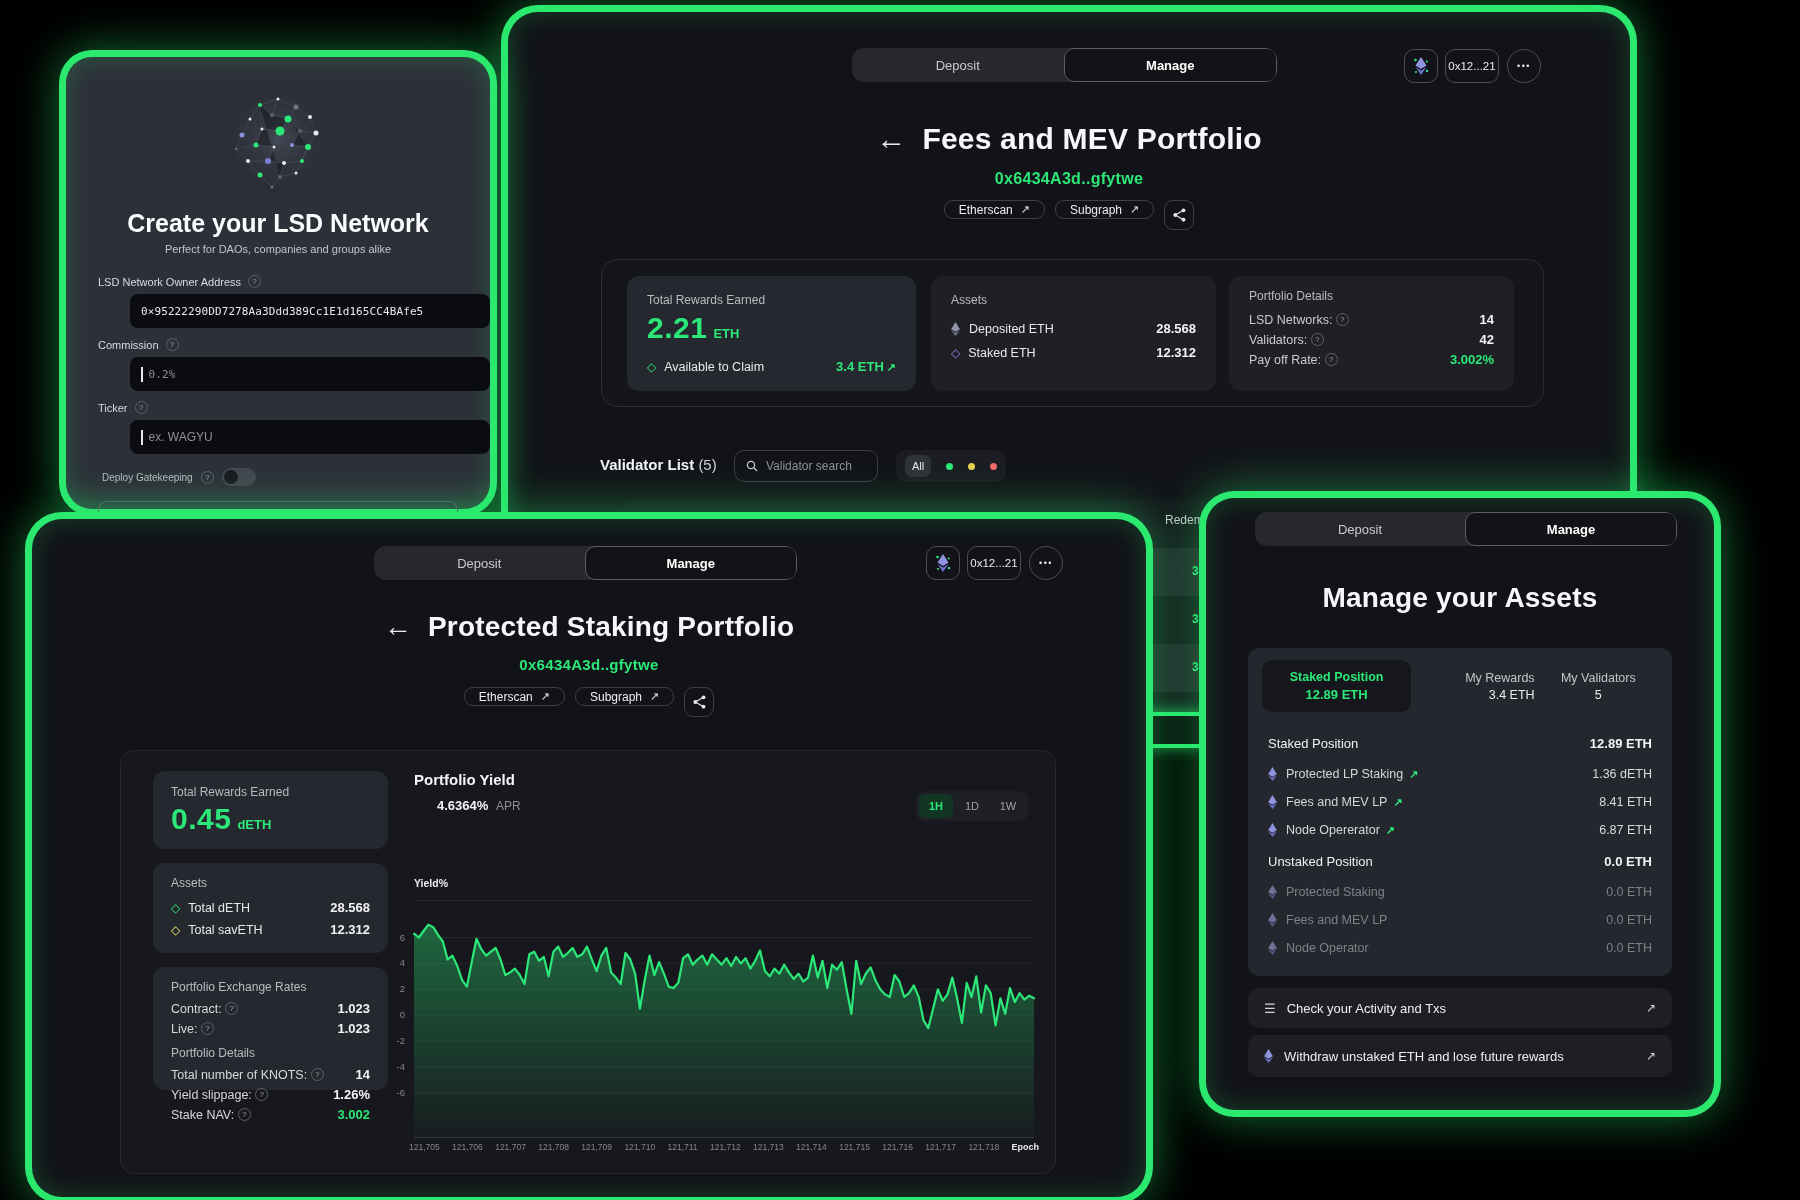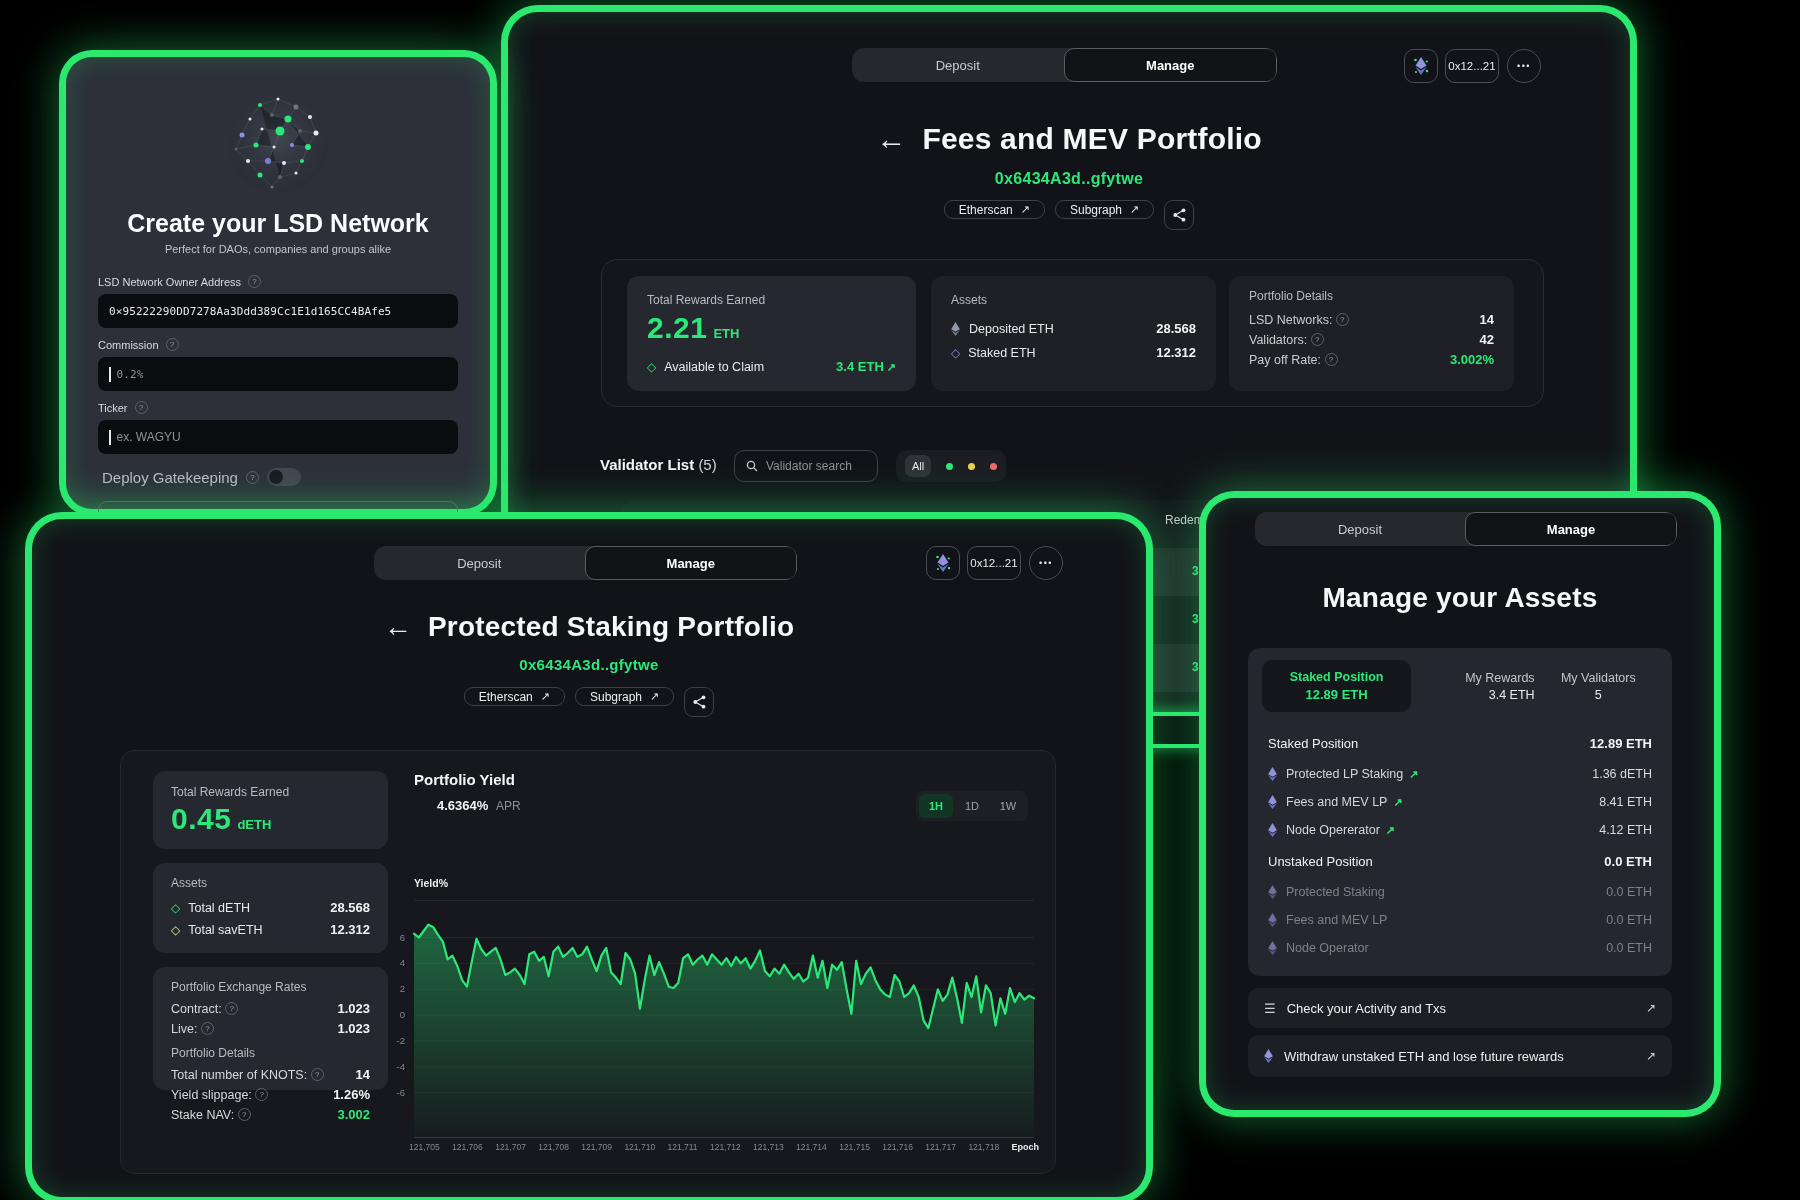--- a/index.html
+++ b/index.html
@@ -46,21 +46,21 @@
   .big-val{font-size:30px;font-weight:800;color:var(--green);letter-spacing:.5px;}
   .big-unit{font-size:13px;font-weight:800;color:var(--green);margin-left:6px;}
   .srow{display:flex;align-items:center;font-size:12.5px;color:#e8e9ec;}
   .srow .val{margin-left:auto;font-weight:700;font-size:13px;color:#f2f3f6;}
   .green-t{color:var(--green) !important;}
   .dia{font-size:12px;margin-right:8px;line-height:1;}
   .arrow-sm{font-size:11px;font-weight:700;margin-left:3px;}
 
   
   .field-label{display:flex;align-items:center;gap:7px;font-size:11px;color:#d9dade;margin-bottom:6px;}
-  .input{width:100%;height:34px;background:#0b0c0f;border-radius:8px;display:flex;align-items:center;padding:0 11px;font-size:12px;color:#e9eaee;}
+  .input{width:100%;height:34px;background:#0b0c0f;border-radius:8px;display:flex;align-items:center;padding:0 11px;font-size:12px;color:#e9eaee;margin-left:32px;}
   .input .caret{width:1.5px;height:15px;background:#e9eaee;margin-right:6px;flex:none;}
   .input .ph{color:#8f9197;}
   .mono{font-family:"DejaVu Sans Mono",monospace;font-size:11px;letter-spacing:.1px;}
 
   .toggle{width:34px;height:18px;background:#43464f;border-radius:9px;position:relative;cursor:pointer;}
   .toggle .knob{position:absolute;left:2px;top:2px;width:14px;height:14px;border-radius:50%;background:#181a1f;}
 
   .eth-svg{flex:none;}
 
   
@@ -278,21 +278,21 @@
         </div>
       <div class="field-label" style="margin-top:10px;">
           <span>Ticker</span>
           <span class="help">?</span>
         </div>
       <div class="input">
           <span class="caret"></span>
           <span class="ph">ex. WAGYU</span>
         </div>
       <div style="display:flex;align-items:center;gap:8px;margin-top:14px;padding-left:4px;">
-        <span style="font-size:15px;color:#b9bbc1;">Deploy Gatekeeping</span>
+        <span style="font-size:10px;color:#b9bbc1;">Deploy Gatekeeping</span>
         <span class="help">?</span>
         <span class="toggle">
             <span class="knob"></span>
           </span>
       </div>
       <div style="margin-top:15px;height:34px;border:1px solid #5a5d64;border-radius:9px;display:flex;align-items:center;justify-content:center;font-size:13px;color:#8b8d93;cursor:pointer;">Create</div>
     </div>
   </section>
 
   <section class="panel" style="left:32px;top:519px;width:1114px;height:678px;z-index:3;overflow:hidden;">
@@ -483,21 +483,21 @@
             <span class="lnk-g">↗</span>
           <span class="val">8.41 ETH</span>
         </div>
         <div class="m-row item">
           <svg class="eth-svg" width="9" height="14" viewBox="0 0 10 16">
               <path d="M5 0 L10 8.2 L5 11.2 L0 8.2 Z" fill="#9094dd"></path>
               <path d="M5 12.4 L10 9.4 L5 16 L0 9.4 Z" fill="#6d72c9"></path>
             </svg>
           <span class="lbl">Node Opererator</span>
             <span class="lnk-g">↗</span>
-          <span class="val">4.12 ETH</span>
+          <span class="val">6.87 ETH</span>
         </div>
         <div class="m-row section">
           <span class="lbl">Unstaked Position</span>
             <span class="val">0.0 ETH</span>
         </div>
         <div class="m-row item dim">
           <svg class="eth-svg" width="9" height="14" viewBox="0 0 10 16">
               <path d="M5 0 L10 8.2 L5 11.2 L0 8.2 Z" fill="#6e7199"></path>
               <path d="M5 12.4 L10 9.4 L5 16 L0 9.4 Z" fill="#565a82"></path>
             </svg>

